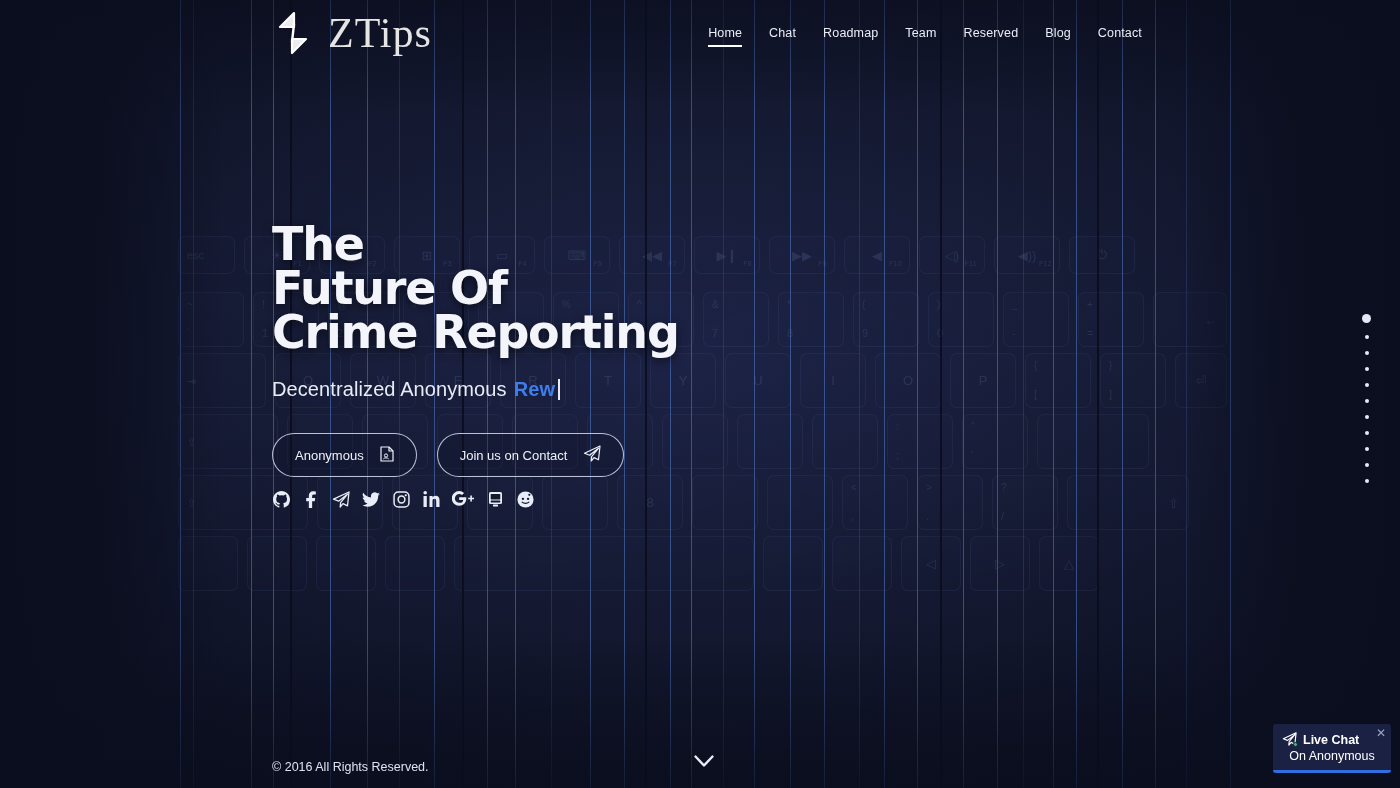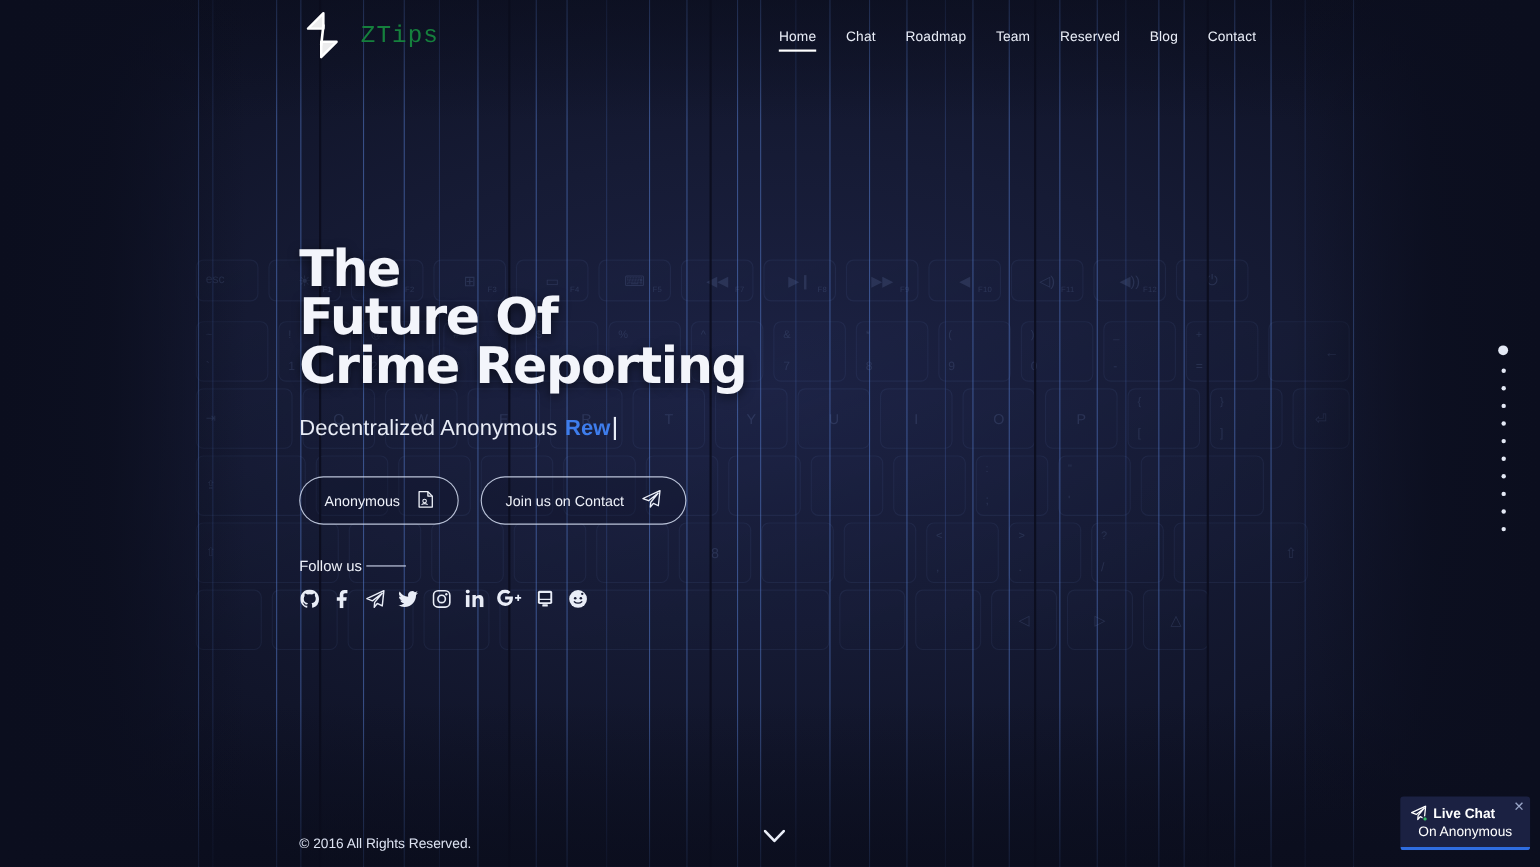--- a/index.html
+++ b/index.html
@@ -78,22 +78,22 @@
   }
 
   
   header {
     position:absolute; left:0; right:0; top:0; height:68px;
     display:flex; align-items:center; z-index:20;
   }
   .brand { position:absolute; left:272px; top:9px; display:flex; align-items:center; gap:14px; }
   .logo-mark { width:42px; height:46px; }
   .brand-name {
-    font-size:22px; letter-spacing:1px; color:#15803d; font-weight:400;
-    font-family:Liberation Mono, monospace;
+    font-size:42px; letter-spacing:1px; color:#e5e5e5; font-weight:400;
+    font-family:Liberation Serif, serif;
   }
   nav { position:absolute; right:258px; top:26px; display:flex; gap:27px; align-items:flex-start; }
   .nav-link {
     font-size:12.5px; color:#e9edf7; text-decoration:none;
     padding-bottom:5px; letter-spacing:.15px; cursor:pointer; white-space:nowrap;
   }
   .nav-link.active { border-bottom:2px solid #fff; }
 
   
   .hero { position:absolute; left:272px; top:222px; z-index:15; }
@@ -502,24 +502,20 @@
     <div class="btn">
       <span>Join us on Contact</span>
       <span>
         <svg width="18" height="17" viewBox="0 0 18 17" fill="none">
           <path d="M17 1 L1.5 8.2 L6.6 10.2 L15.4 3.3 L8.6 11.6 L8.2 16 L11 12.6 L15.5 14.8 Z" stroke="#eef1f9" stroke-width="1.2" stroke-linejoin="round" fill="none"></path>
         </svg>
       </span>
     </div>
   </div>
 
-  <div class="follow">
-    <span class="follow-label">Follow us</span>
-    <span class="follow-rule"></span>
-  </div>
 
   <div class="socials">
     <span class="soc">
       <svg width="17" height="17" viewBox="0 0 16 16" fill="#e9edf7">
         <path d="M8 0C3.6 0 0 3.6 0 8c0 3.5 2.3 6.5 5.5 7.6.4.1.5-.2.5-.4v-1.4c-2.2.5-2.7-1-2.7-1-.4-.9-.9-1.2-.9-1.2-.7-.5.1-.5.1-.5.8.1 1.2.8 1.2.8.7 1.2 1.9.9 2.4.7 0-.5.3-.9.5-1.1-1.8-.2-3.6-.9-3.6-3.9 0-.9.3-1.6.8-2.1-.1-.2-.4-1 .1-2.1 0 0 .7-.2 2.2.8a7.5 7.5 0 014 0c1.5-1 2.2-.8 2.2-.8.5 1.1.2 1.9.1 2.1.5.5.8 1.2.8 2.1 0 3-1.8 3.7-3.6 3.9.3.3.5.8.5 1.5v2.2c0 .2.1.5.6.4A8 8 0 0016 8c0-4.4-3.6-8-8-8z"></path>
       </svg>
     </span>
     <span class="soc">
       <svg width="17" height="17" viewBox="0 0 16 16" fill="#e9edf7">
         <path d="M10.3 3.2h1.8V.4A25 25 0 009.6.3C7.1.3 5.5 1.8 5.5 4.5v2.1H3v3h2.5V16h3.1V9.6h2.5l.4-3H8.6V4.8c0-.9.3-1.6 1.7-1.6z"></path>

